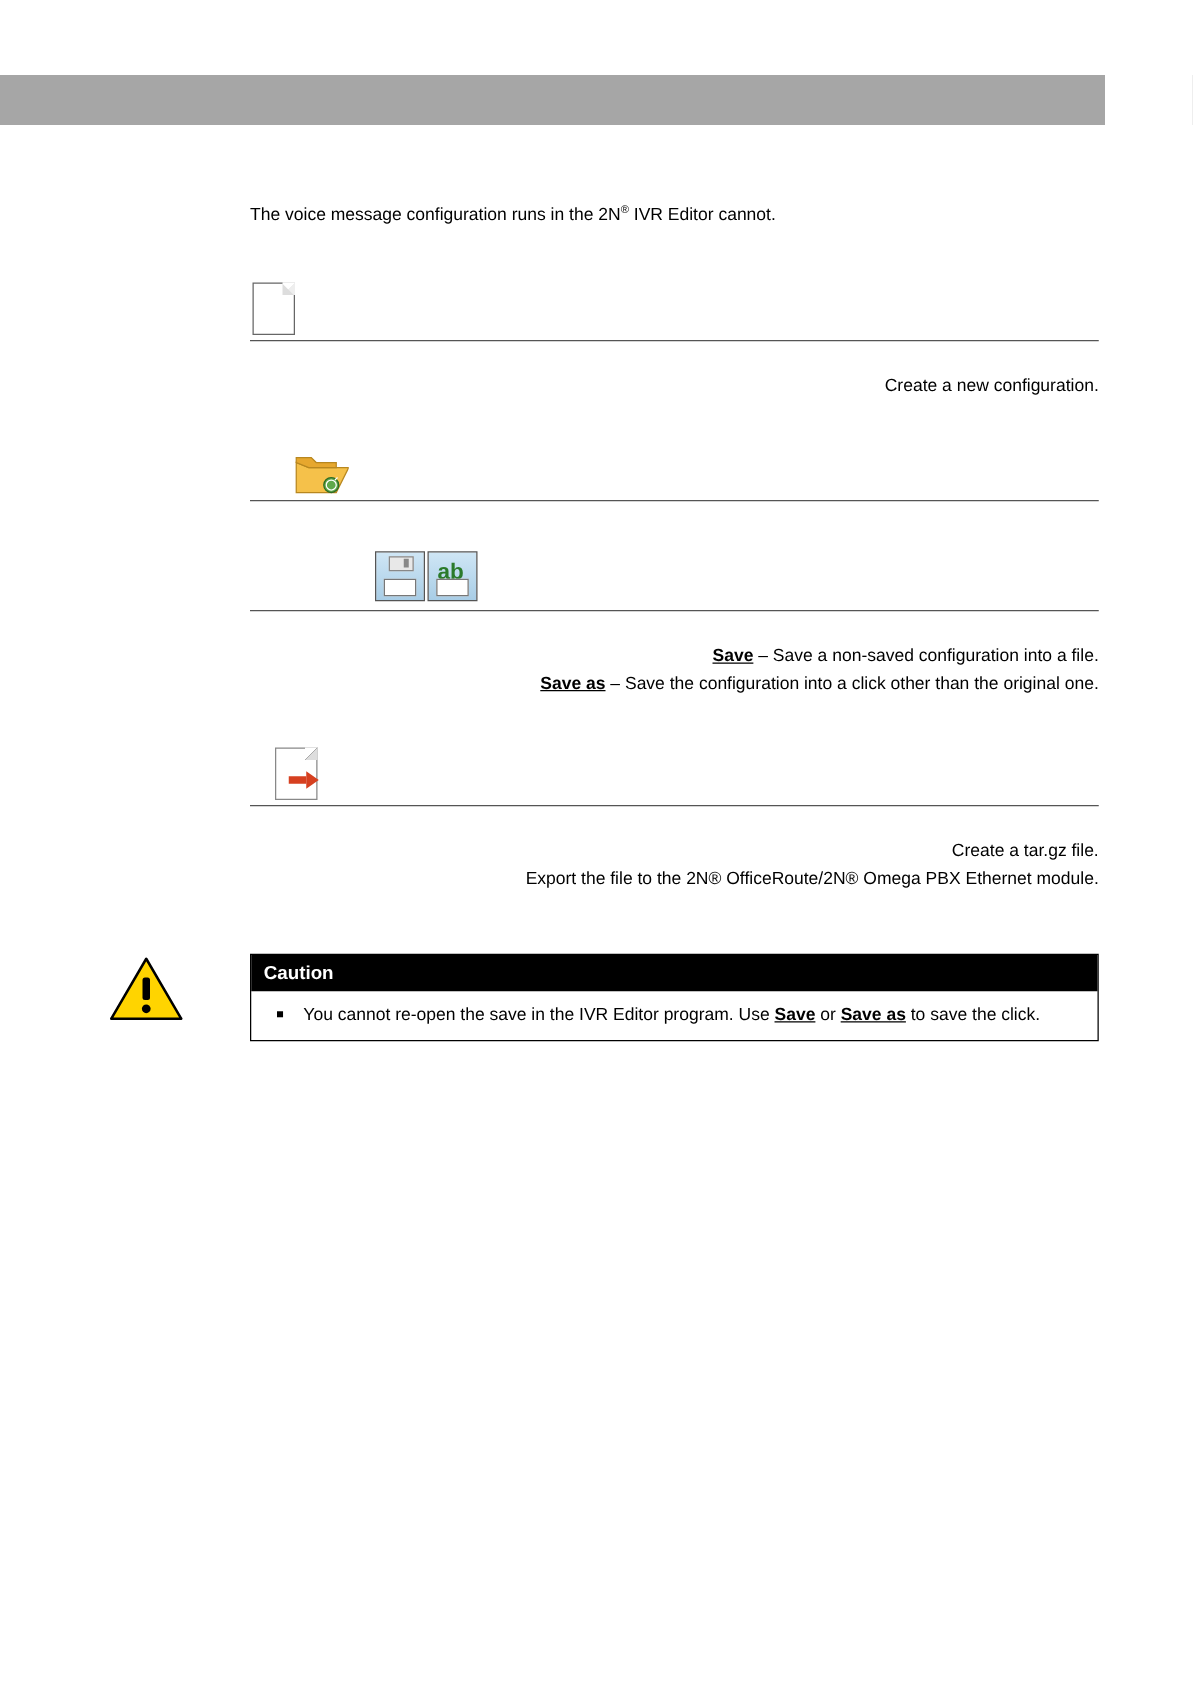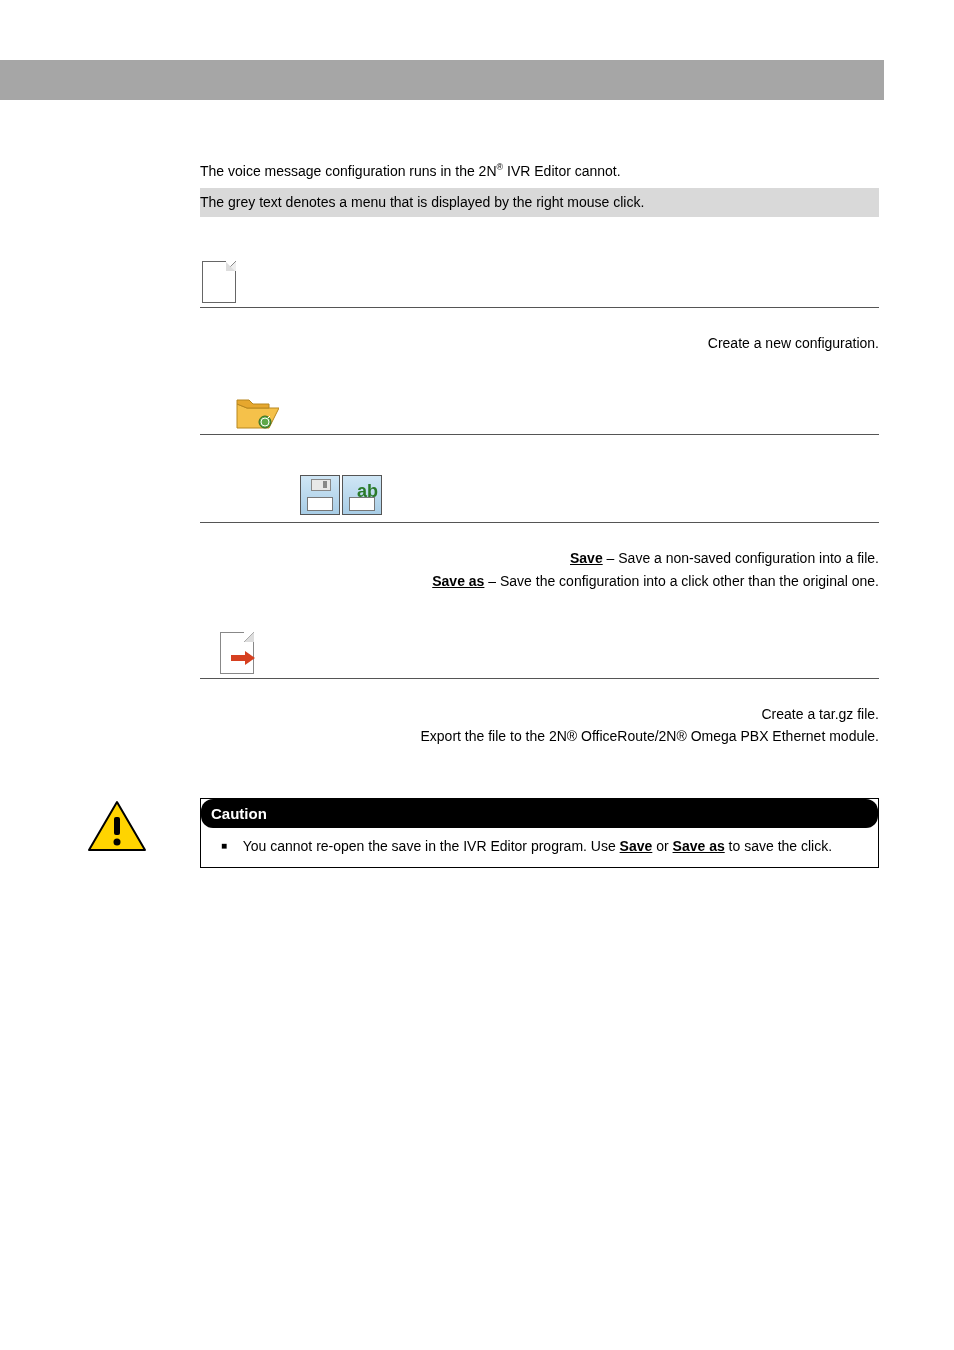--- a/index.html
+++ b/index.html
@@ -90,21 +90,20 @@
     margin-left: 35px;
     width: 40px; height: 36px;
     position: relative;
   }
   .icon-open svg { display:block; }
   
   .icon-save-group {
     margin-left: 100px;
     display: inline-flex;
     gap: 2px;
-    text-align: right;
   }
   .floppy {
     width: 38px; height: 38px;
     border: 1px solid #555;
     background: linear-gradient(#cfe6f5, #a8cde6);
     position: relative;
   }
   .floppy .label {
     position: absolute;
     left: 6px; right: 6px; bottom: 3px;
@@ -179,21 +178,20 @@
   .caution-box {
     flex: 1;
     border: 1px solid #000;
   }
   .caution-head {
     background: #000;
     color: #fff;
     font-weight: bold;
     padding: 6px 10px;
     font-size: 15px;
-    border-radius: 12px;
   }
   .caution-body {
     padding: 8px 14px 10px 14px;
     line-height: 1.5;
   }
   .caution-body ul {
     margin: 0;
     padding-left: 28px;
     list-style: none;
   }
@@ -212,21 +210,20 @@
 
 <div class="header-bar">
   <div class="right-tab"></div>
 </div>
 
 <div class="content">
 
   <p class="intro1">
     <span>The voice message configuration runs in the 2N</span><span class="sup">®</span><span> IVR Editor cannot.</span>
   </p>
-  <p class="intro2">The grey text denotes a menu that is displayed by the right mouse click.</p>
 
   <div class="icon-row first">
     <div class="icon-box">
       <div class="icon-newfile">
           <div class="fold"></div>
         </div>
     </div>
   </div>
   <p class="desc">Create a new configuration.</p>
 

